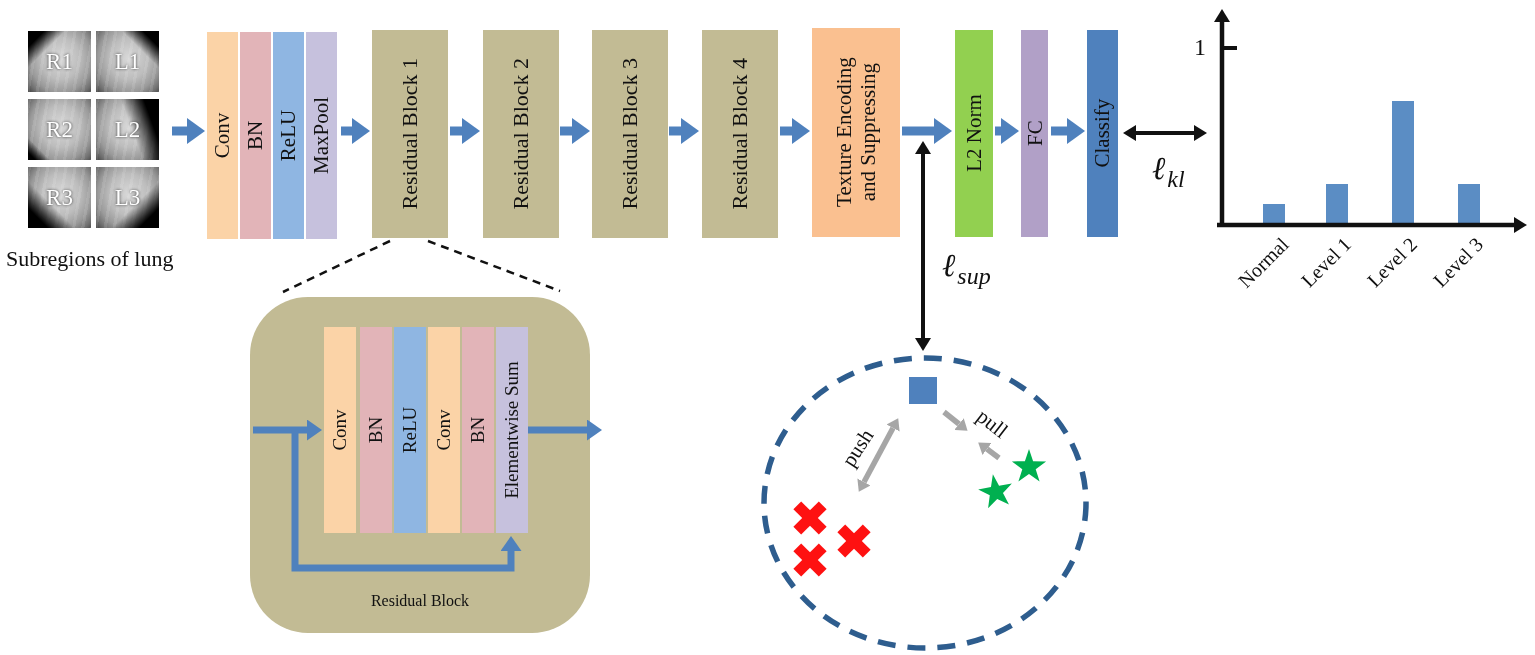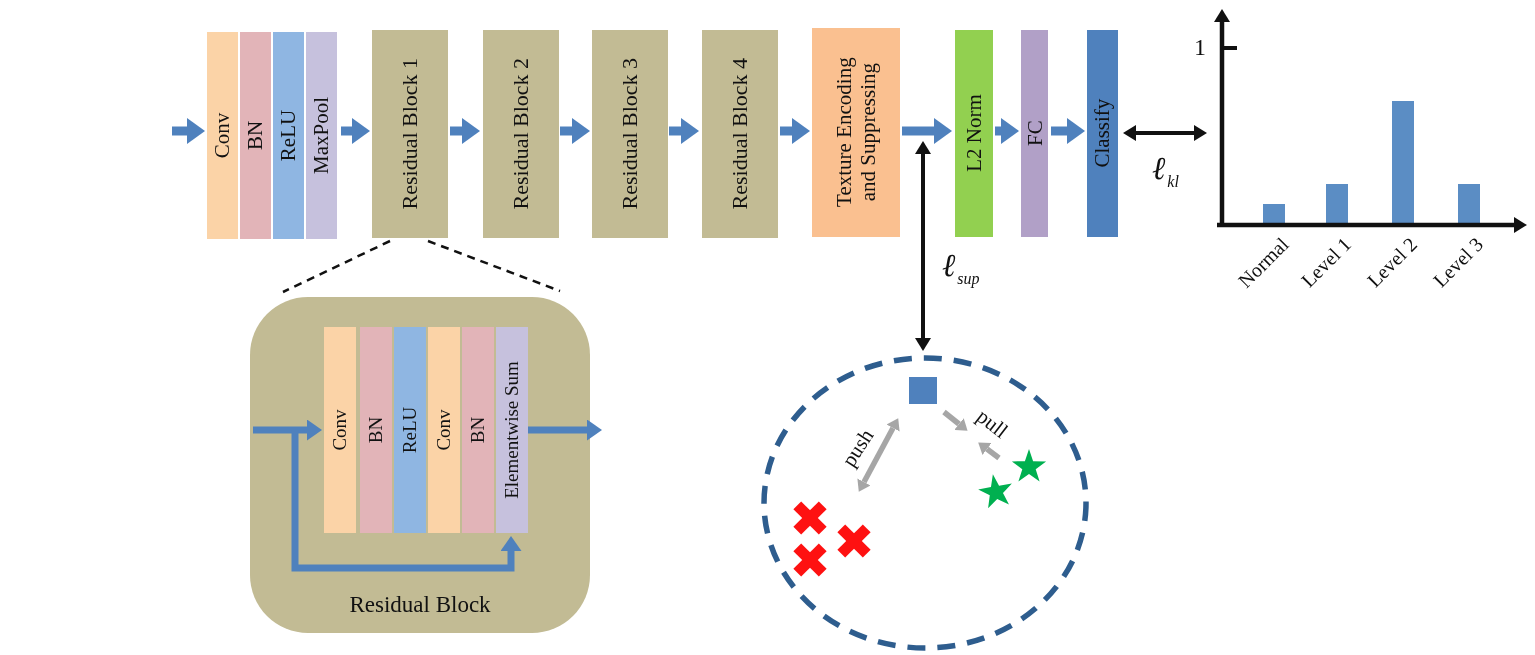--- a/index.html
+++ b/index.html
@@ -61,26 +61,26 @@
   
   #rdetail{position:absolute;left:250px;top:297px;width:340px;height:336px;border-radius:58px;}
   #rdetail .col{position:absolute;top:30px;height:206px;width:32px;display:flex;align-items:center;justify-content:center;}
   #rdetail .col>span{transform:rotate(-90deg);white-space:nowrap;font-size:19px;}
   #rdetail .col:nth-of-type(1){left:74px}
   #rdetail .col:nth-of-type(2){left:110px}
   #rdetail .col:nth-of-type(3){left:144px}
   #rdetail .col:nth-of-type(4){left:178px}
   #rdetail .col:nth-of-type(5){left:212px}
   #rdetail .col:nth-of-type(6){left:246px}
-  #rdetail-caption{position:absolute;left:250px;top:592px;width:340px;text-align:center;font-size:23px;}
+  #rdetail-caption{position:absolute;left:250px;top:592px;width:340px;text-align:center;font-size:16px;}
 
   
   .loss{position:absolute;font-style:italic;}
   .loss .sym{font-size:32px;}
-  .loss .sub{font-size:16px;vertical-align:-8px;margin-left:2px;font-family:Liberation Serif, serif;}
+  .loss .sub{font-size:24px;vertical-align:-8px;margin-left:2px;font-family:Liberation Serif, serif;}
   #loss-kl{left:1152px;top:150px;}
   #loss-sup{left:942px;top:247px;}
 
   
   #push-label{position:absolute;left:858px;top:448px;transform:translate(-50%,-50%) rotate(-57deg);font-size:21px;}
   #pull-label{position:absolute;left:992px;top:424px;transform:translate(-50%,-50%) rotate(38deg);font-size:21px;}
 
   
   #bars{position:absolute;left:1222px;top:48px;width:300px;height:177px;}
   .chart-bar{position:absolute;bottom:0;width:22px;background:#5b8dc4;}
@@ -91,20 +91,47 @@
   #ytick1{position:absolute;left:1194px;top:34px;font-size:24px;}
   .cat{position:absolute;top:233px;transform-origin:100% 0;transform:rotate(-45deg);
        white-space:nowrap;font-size:20px;}
   #cat0{right:258px}#cat1{right:195px}#cat2{right:129px}#cat3{right:63px}
 </style>
 </head>
 <body>
 
 <div id="canvas">
 
+  <div id="xray">
+    <div class="tile r1">
+        <div class="lung"></div>
+        <div class="tlabel">R1</div>
+      </div>
+    <div class="tile l1">
+        <div class="lung"></div>
+        <div class="tlabel">L1</div>
+      </div>
+    <div class="tile r2">
+        <div class="lung"></div>
+        <div class="tlabel">R2</div>
+      </div>
+    <div class="tile l2">
+        <div class="lung"></div>
+        <div class="tlabel">L2</div>
+      </div>
+    <div class="tile r3">
+        <div class="lung"></div>
+        <div class="tlabel">R3</div>
+      </div>
+    <div class="tile l3">
+        <div class="lung"></div>
+        <div class="tlabel">L3</div>
+      </div>
+  </div>
+  <div id="xray-caption">Subregions of lung</div>
 
   <div id="stem">
     <div class="layer c-peach">
         <span>Conv</span>
       </div>
     <div class="layer c-pink">
         <span>BN</span>
       </div>
     <div class="layer c-blue">
         <span>ReLU</span>

